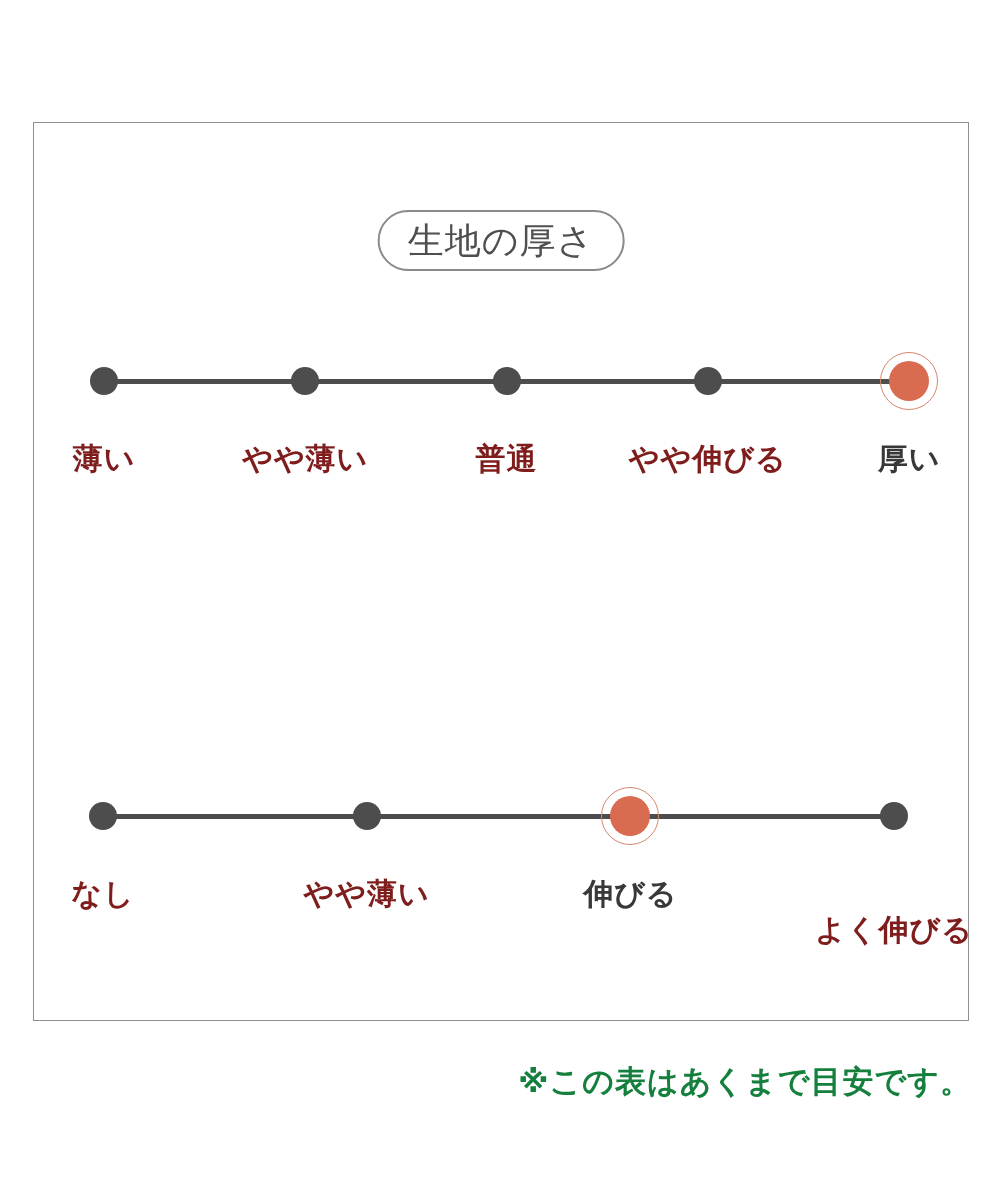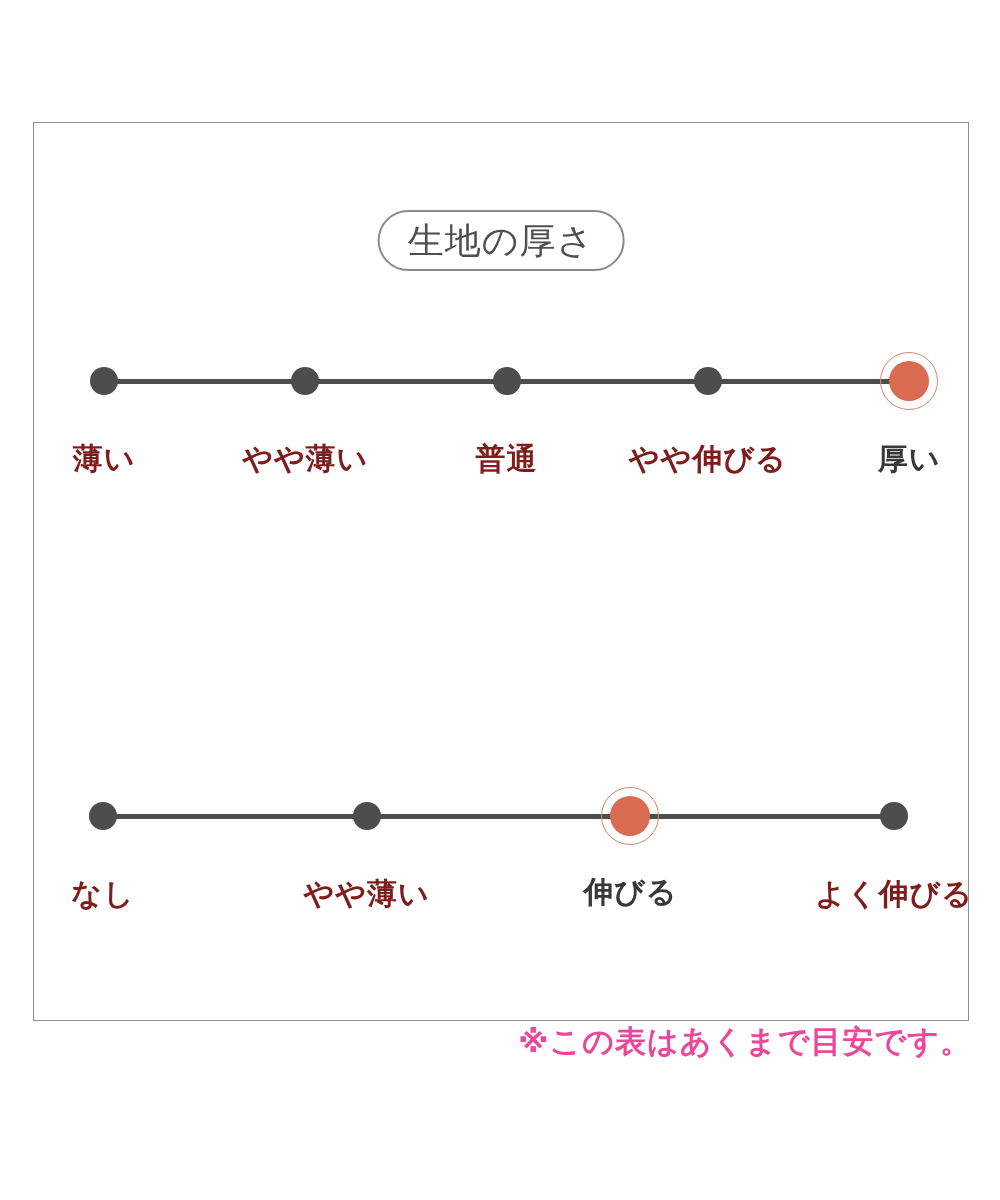--- a/index.html
+++ b/index.html
@@ -93,27 +93,27 @@
     font-weight: 600;
     letter-spacing: 1px;
     color: #7f1d1d;
   }
   .scale-label.selected {
     font-weight: 900;
     color: #383838;
   }
   .footnote {
     position: absolute;
-    top: 1022px;
+    top: 1062px;
     right: 28px;
     font-size: 31px;
     line-height: 40px;
     font-weight: 600;
     letter-spacing: 1px;
-    color: #ec4899;
+    color: #15803d;
   }
 </style>
 </head>
 <body>
 
 <div class="page">
   <div class="frame">
 
     <div class="pill pill-0">
       <span>生地の厚さ</span>
@@ -136,21 +136,21 @@
 
 
     <div class="scale scale-1">
       <div class="track"></div>
     <div class="dot" style="left: 0%;"></div>
         <div class="scale-label" style="left: 0%;">なし</div>
         <div class="dot" style="left: 33.3333%;"></div>
         <div class="scale-label" style="left: 33.3333%;">やや薄い</div>
         <div class="ring" style="left: 66.6667%; border-color: rgb(212, 135, 107);"></div>
         <div class="dot selected" style="left: 66.6667%; background: rgb(217, 107, 81);"></div>
-        <div class="scale-label selected" style="left: 66.6667%; font-family: Liberation Mono, monospace;">伸びる</div>
+        <div class="scale-label selected" style="left: 66.6667%;">伸びる</div>
         <div class="dot" style="left: 100%;"></div>
-        <div class="scale-label" style="left: 100%;">よく伸びる</div>
+        <div class="scale-label" style="left: 100%; margin-top: 36px;">よく伸びる</div>
       </div>
 
   </div>
 
   <div class="footnote">※この表はあくまで目安です。</div>
 </div>
 
 </body></html>

